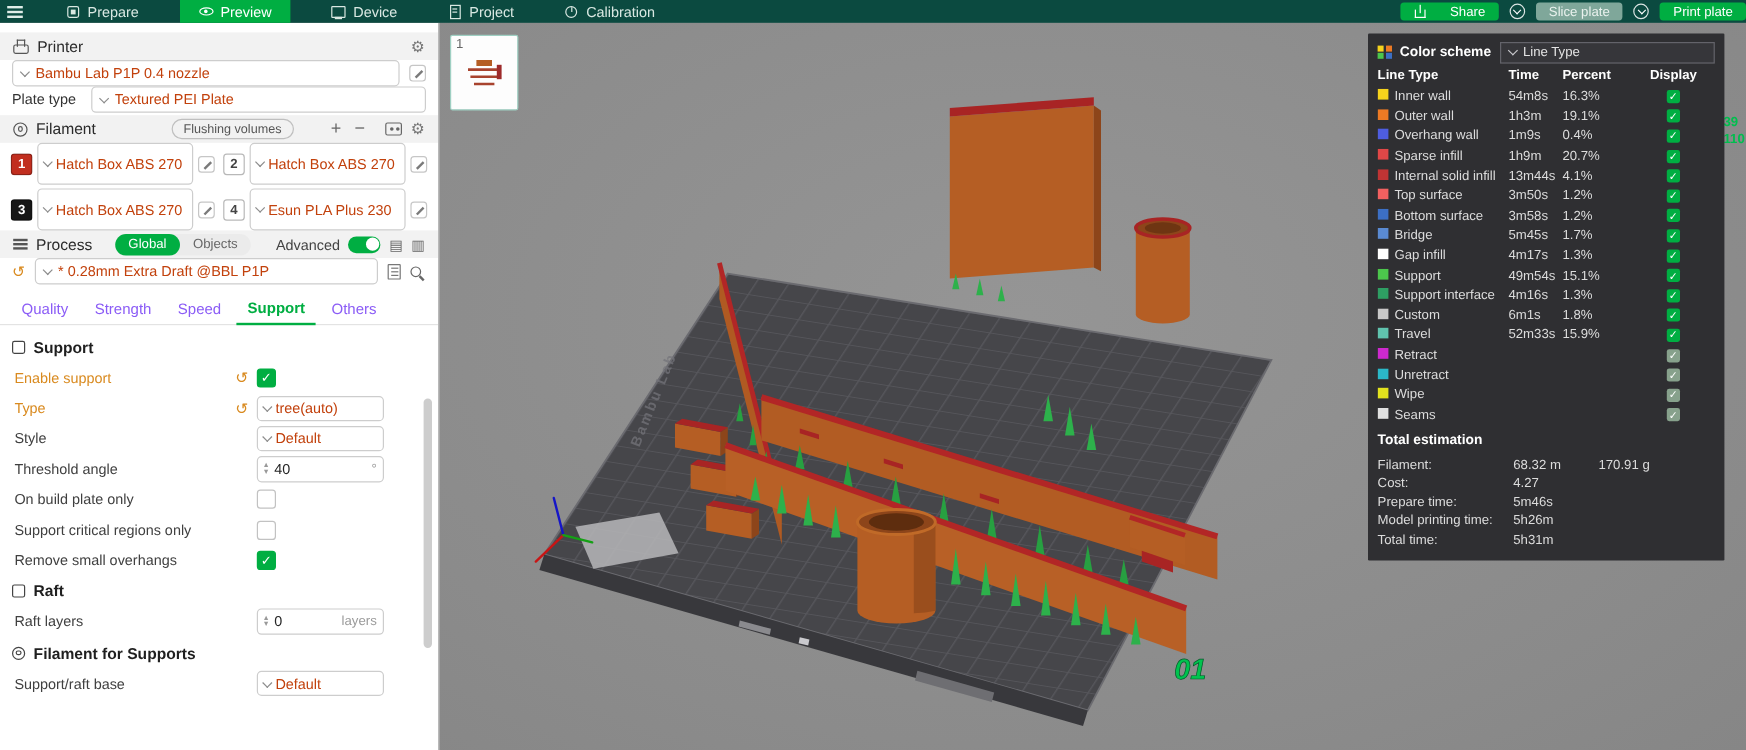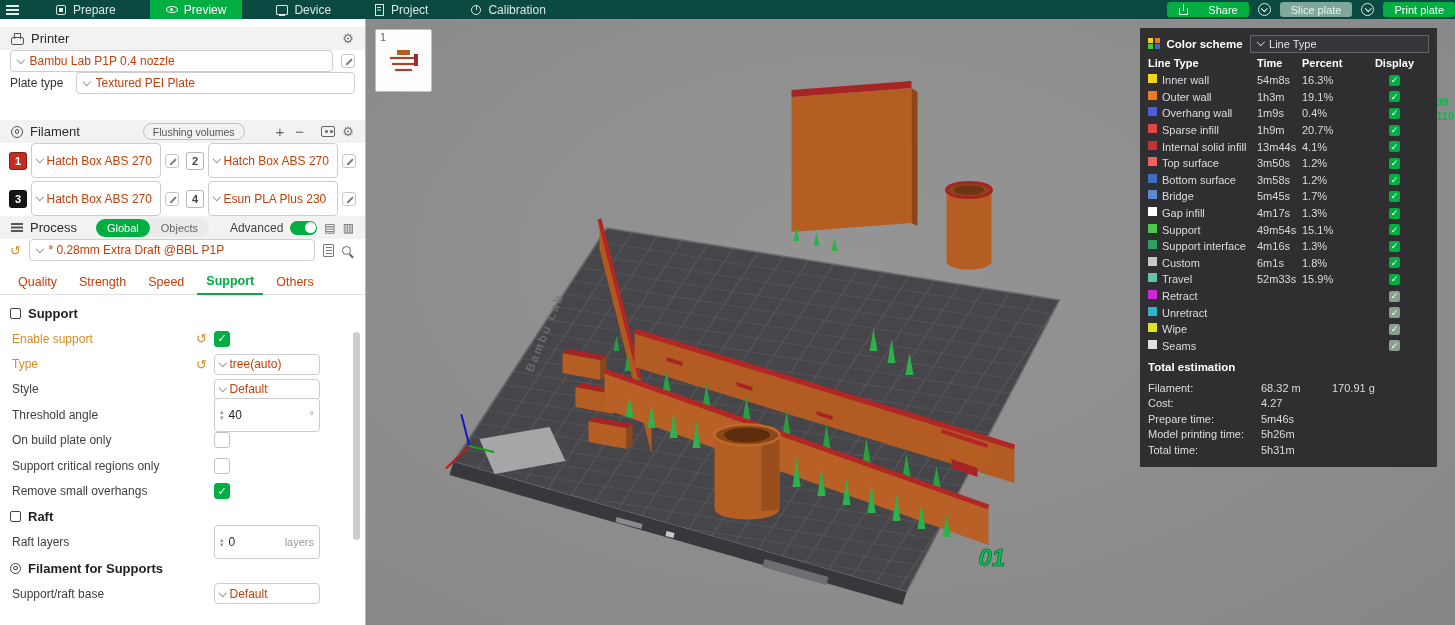--- a/index.html
+++ b/index.html
@@ -42,21 +42,21 @@
   .chev.light{border-color:#C9C9CD}
 
   
   .sidepanel{position:absolute;top:19px;left:0;width:366px;bottom:0;background:#fff;z-index:30;
     border-right:1px solid #B9B9B9;overflow:hidden;font-size:12px;color:#333}
   .sect-head{display:flex;align-items:center;gap:7px;background:#F2F2F2;height:23px;padding:0 11px;
     font-size:13px;color:#2B2B2B}
   .sect-head .title{font-size:13px}
   .spacer{flex:1}
   .gear{font-size:13px;color:#777;cursor:pointer;line-height:1}
-  .mt8{margin-top:8px}.mt12{margin-top:12px}.mt7{margin-top:7px}.mt18{margin-top:26px}
+  .mt8{margin-top:8px}.mt12{margin-top:12px}.mt7{margin-top:7px}.mt18{margin-top:2px}
   .mt15{margin-top:15px}.mt14{}
   .srow{display:flex;align-items:center;margin:0 10px;gap:8px}
   .rlabel{width:58px;flex:none;color:#333}
   .combo{height:22px;border:1px solid #CDCDCD;border-radius:4px;background:#fff;display:flex;
     align-items:center;padding:0 7px;gap:6px;min-width:0;cursor:pointer}
   .combo.small{height:21px;width:106px;padding:0 5px;gap:4px}
   .cgrow{flex:1}
   .cval{flex:1;font-size:12px;color:#c2410c;white-space:nowrap;overflow:hidden}
   .i-edit{width:14px;height:14px;border:1px solid #C6C6C6;border-radius:3px;position:relative;flex:none;cursor:pointer}
   .i-edit::after{content:"";position:absolute;left:3px;top:6px;width:8px;height:1.5px;background:#7A7A7A;transform:rotate(-45deg)}
@@ -84,38 +84,38 @@
   .fslot .combo{flex:1;height:35px;padding:0 5px;gap:4px}
   .scope{display:flex;background:#EBEBEB;border-radius:10px;height:18px;font-size:11px;margin-left:12px}
   .scope .seg{padding:0 11px;display:flex;align-items:center;border-radius:10px;color:#666;cursor:pointer}
   .scope .seg.on{background:#00AE42;color:#fff}
   .advlabel{font-size:12px;color:#444}
   .toggle{width:27px;height:14px;border-radius:8px;background:#00AE42;position:relative;cursor:pointer;flex:none}
   .toggle::after{content:"";position:absolute;right:1.5px;top:1.5px;width:11px;height:11px;border-radius:50%;background:#fff}
   .glyphicn{font-size:12px;color:#666;cursor:pointer;line-height:1}
   .modicn{font-size:13px;color:#D98A1F;line-height:1;flex:none}
   .ptabs{display:flex;gap:4px;padding:0 9px;border-bottom:1px solid #E3E3E3;height:23px;align-items:flex-end;margin-top:11px}
-  .ptab{padding:0 9px 5px;font-size:12.5px;color:#c2410c;cursor:pointer}
+  .ptab{padding:0 9px 5px;font-size:12.5px;color:#8b5cf6;cursor:pointer}
   .ptab.active{color:#00AE42;border-bottom:2px solid #00AE42;margin-bottom:-1px;font-weight:bold}
   .slist{position:relative;padding-top:5px}
   .grp-head{display:flex;align-items:center;gap:7px;height:26px;padding:0 10px;font-size:13px;font-weight:bold;color:#1F1F1F}
   .gicn{flex:none}
   .gicn.sq{width:11px;height:11px;border:1.4px solid #444;border-radius:2px}
   .gicn.spool{width:11px;height:11px;border:1.4px solid #444;border-radius:50%;position:relative}
   .gicn.spool::after{content:"";position:absolute;inset:2.4px;border:1.2px solid #444;border-radius:50%}
   .prow{display:flex;align-items:center;height:25.4px;padding:0 10px 0 12px}
   .plabel{width:184px;font-size:12px;color:#404040;flex:none;white-space:nowrap;overflow:hidden}
   .plabel.modified{color:#D98A1F}
   .rslot{width:18px;flex:none;display:flex;align-items:center}
   .reset{font-size:13px;color:#D98A1F;cursor:pointer;line-height:1}
   .pctl{width:106px;display:flex;align-items:center;flex:none}
   .cb{width:16px;height:16px;border:1px solid #C2C2C2;border-radius:3px;background:#fff;display:flex;
     align-items:center;justify-content:center;font-size:11px;color:#fff;cursor:pointer}
   .cb.on{background:#00AE42;border-color:#00AE42}
-  .spin{width:106px;height:34px;border:1px solid #CDCDCD;border-radius:4px;display:flex;align-items:center;
+  .spin{width:106px;height:22px;border:1px solid #CDCDCD;border-radius:4px;display:flex;align-items:center;
     background:#fff;padding:0 5px;gap:5px}
   .spinarrows{display:flex;flex-direction:column;line-height:5.5px;font-size:7px;color:#999;cursor:pointer}
   .spv{flex:1;font-size:12px;color:#262626}
   .sps{font-size:11px;color:#9A9A9A}
   .sbar{position:absolute;right:5px;top:313px;bottom:3px;width:7px;z-index:5}
   .sthumb{position:absolute;top:0;width:7px;height:208px;border-radius:4px;background:#CDCDCD;cursor:pointer}
 
   
   .viewport{position:absolute;left:366px;top:19px;right:0;bottom:0;
     background:radial-gradient(ellipse at 45% 40%,#959595 0%,#8B8B8B 70%,#868686 100%)}

